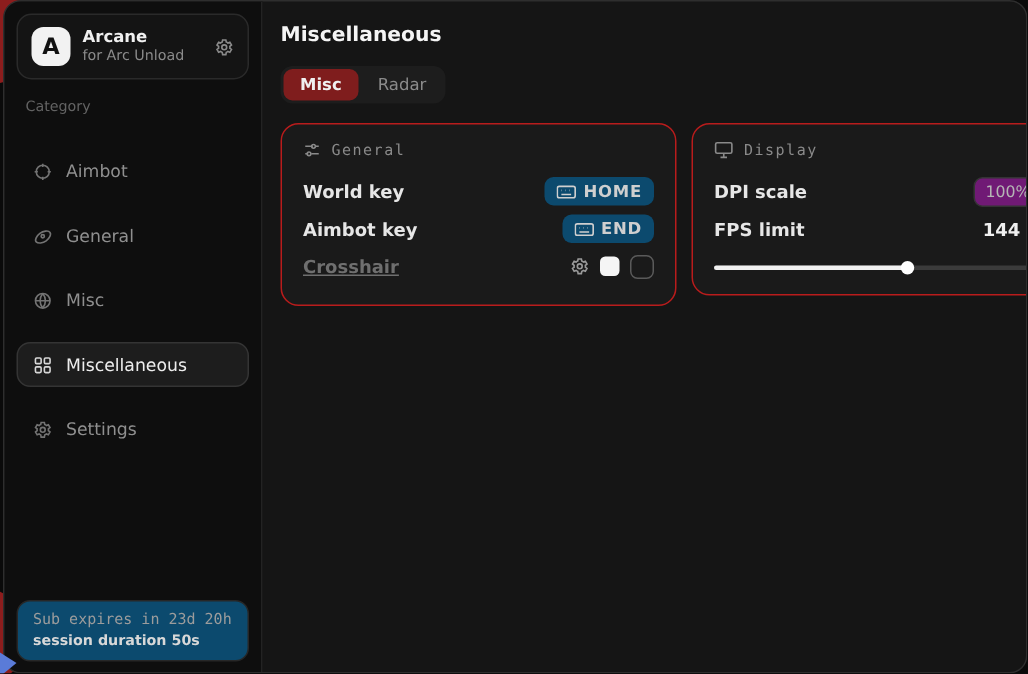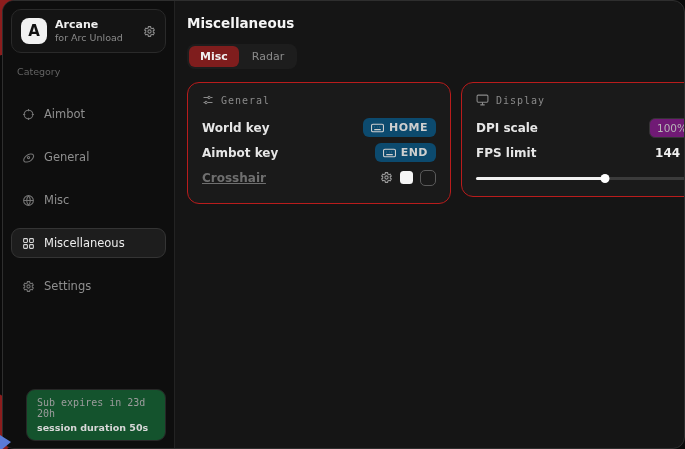--- a/index.html
+++ b/index.html
@@ -27,21 +27,21 @@
   .icon svg { display:block; }
 
   .category { margin:13px 6px 22px; font-size:9.5px; color:#636363; }
   .nav-item { display:flex; align-items:center; gap:9px; padding:7px 10px; margin:13px 0; border:1px solid transparent;
     border-radius:9px; color:#8f8f8f; font-size:11.5px; cursor:default; }
   .nav-item .icon { color:#737373; }
   .nav-item.active { background:#1d1d1d; border-color:#343434; color:#ededed; }
   .nav-item.active .icon { color:#d6d6d6; }
 
   .footer-card { position:absolute; left:8px; right:8px; bottom:7px; border:1px solid #272727; border-radius:9px;
-    background:#14532d; padding:7px 10px;margin-left:15px; }
+    background:#0c4a6e; padding:7px 10px; }
   .footer-line1 { font-family:"DejaVu Sans Mono","Liberation Mono",monospace; font-size:10px; color:#9c9c9c; }
   .footer-line2 { margin-top:3px; font-size:9.5px; font-weight:bold; color:#d8d8d8; }
 
   
   .main { flex:1; padding:14px 14px 0 12px; }
   .page-title { font-size:13.5px; font-weight:bold; color:#f5f5f5; }
   .tabs { display:inline-flex; gap:2px; margin-top:13px; background:#1d1d1d; border-radius:8px; padding:2px; }
   .tab { padding:4px 11px; border-radius:6px; font-size:11px; color:#8a8a8a; cursor:default; }
   .tab.active { background:#7f1d1d; color:#f0f0f0; font-weight:bold; }
 

